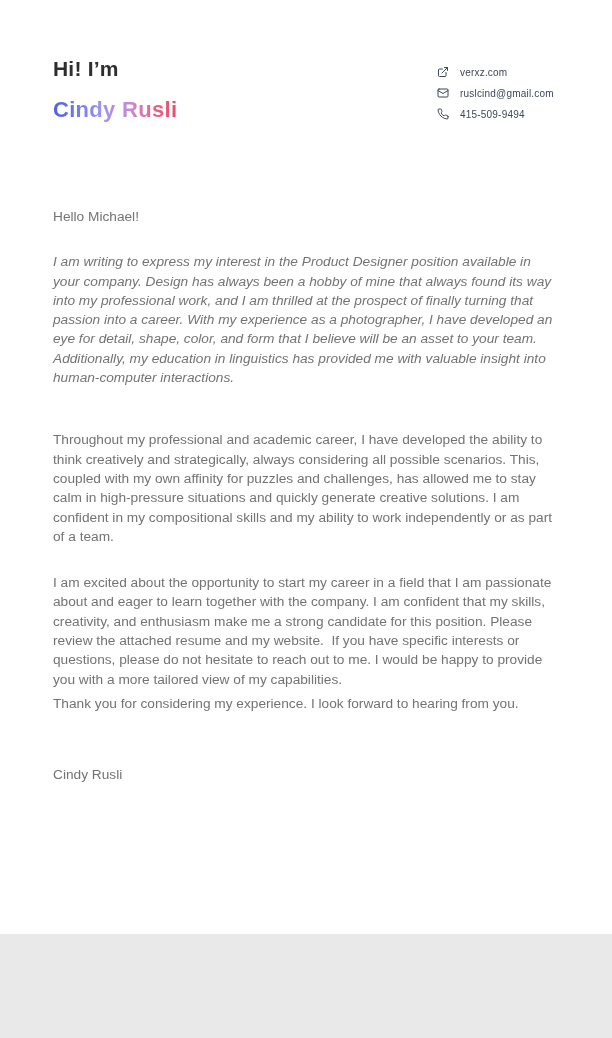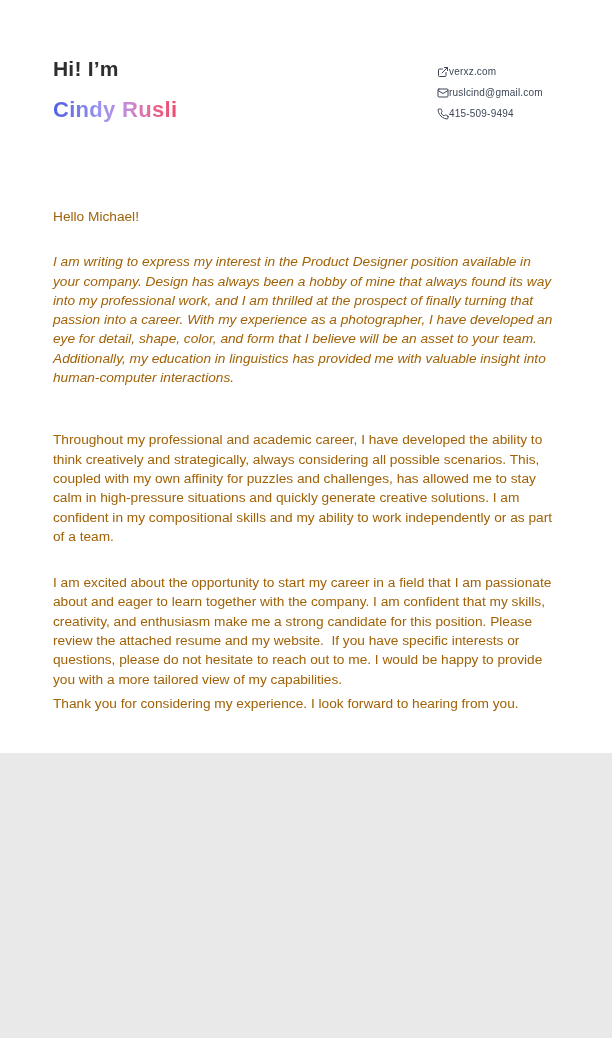--- a/index.html
+++ b/index.html
@@ -1,20 +1,20 @@
 <!DOCTYPE html>
 <html><head>
 <meta charset="utf-8">
 <style>
   * { margin: 0; padding: 0; box-sizing: border-box; }
   html, body { background: #e9e9e9; }
   .page {
     position: relative;
     width: 612px;
-    height: 753px;
+    height: 934px;
     margin: 0 auto;
     background: #ffffff;
     font-family: "Liberation Sans", sans-serif;
     color: #3a3a3a;
     overflow: hidden;
   }
 
   
   .greeting {
     position: absolute;
@@ -41,21 +41,22 @@
   .contact {
     position: absolute;
     left: 437px;
     top: 66px;
     display: flex;
     flex-direction: column;
     gap: 9px;
   }
   .contact-row {
     display: flex;
-    gap: 0;
+    align-items: center;
+    gap: 11px;
     font-size: 10px;
     letter-spacing: 0.2px;
     color: #3d4757;
     cursor: pointer;
   }
   .contact-row svg {
     width: 12px;
     height: 12px;
     stroke: #3d4757;
     fill: none;
@@ -66,21 +67,21 @@
   }
 
   
   .letter {
     position: absolute;
     left: 53px;
     top: 207px;
     width: 504px;
     font-size: 13.7px;
     line-height: 19.3px;
-    color: #a16207;
+    color: #737373;
   }
   .letter p { white-space: pre-wrap; }
   .p-salutation { margin-top: 0; }
   .p-1 { margin-top: 26px; font-style: italic; }
   .p-2 { margin-top: 43px; }
   .p-3 { margin-top: 27px; }
   .p-4 { margin-top: 29px; }
   .p-5 { margin-top: 5px; }
   .p-closing { margin-top: 53px; }
   .p-signature { margin-top: 52px; }

